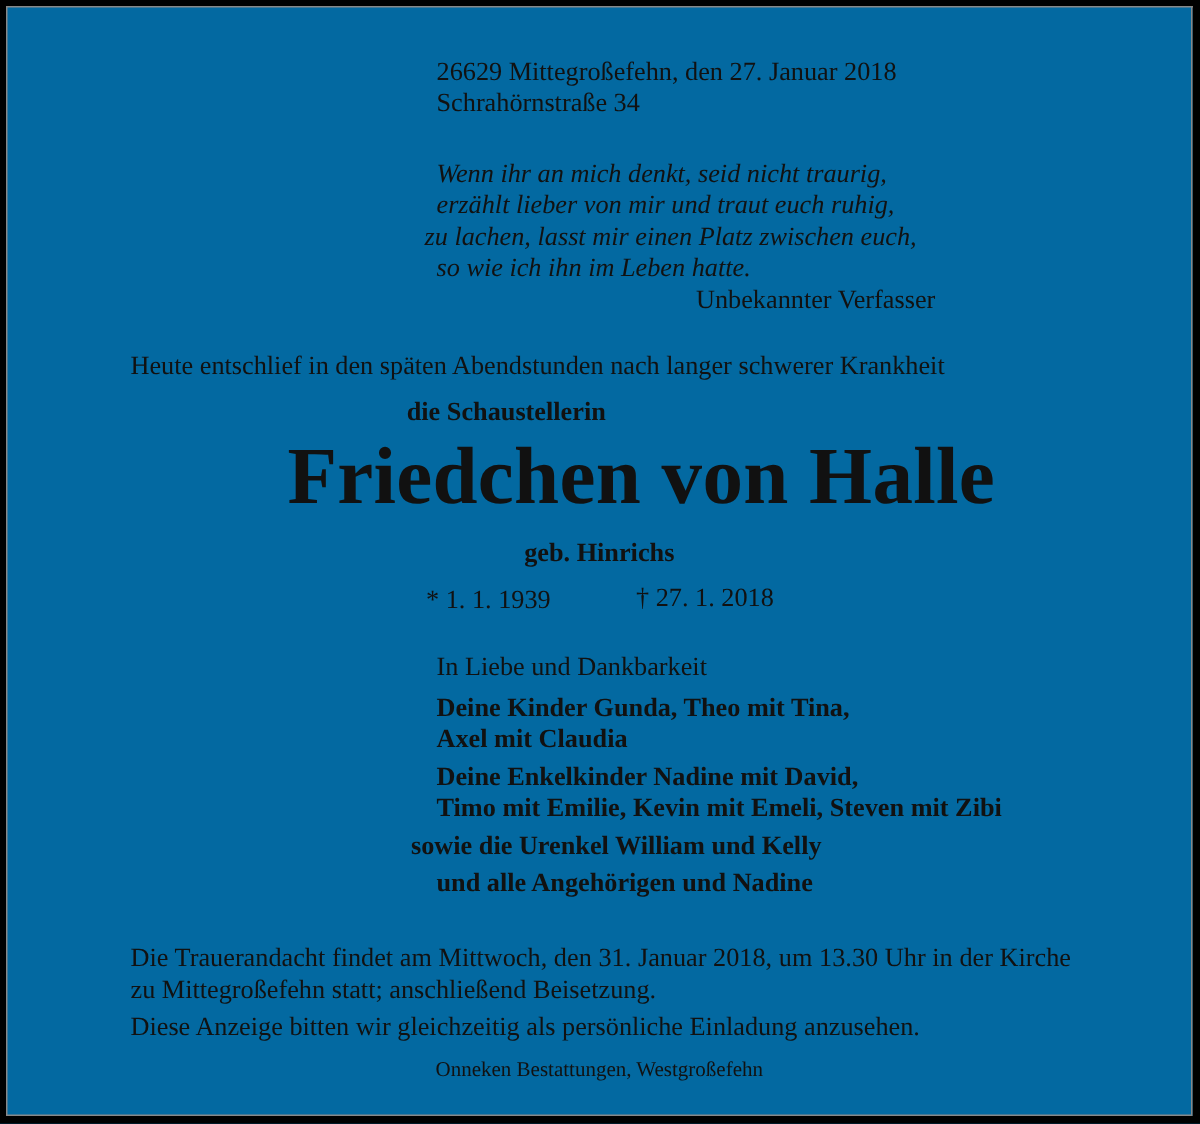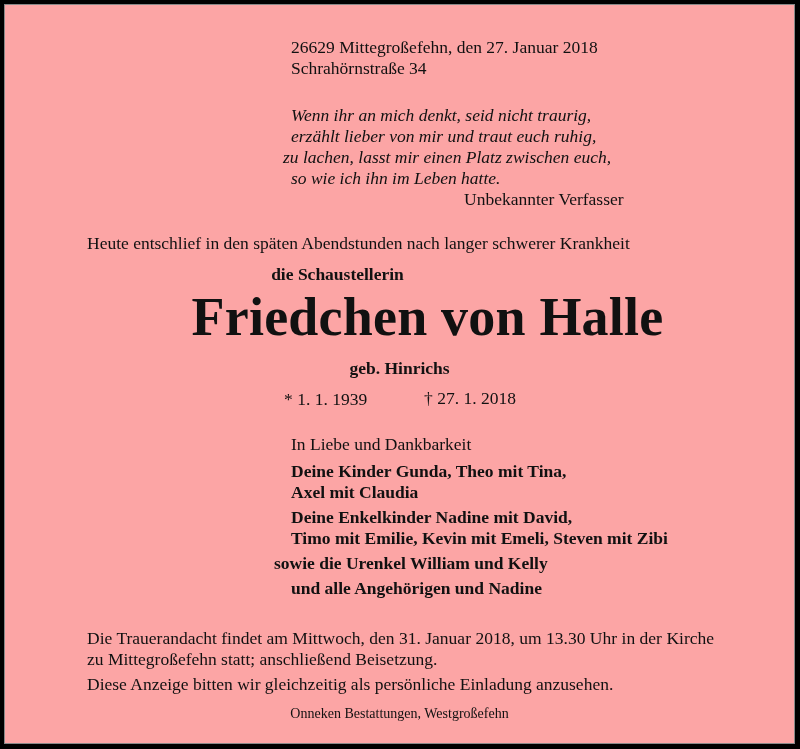--- a/index.html
+++ b/index.html
@@ -1,19 +1,19 @@
 <!DOCTYPE html>
 <html><head>
   <meta charset="utf-8">
   <style>
     html, body { margin: 0; padding: 0; background: #000; }
     body { width: 800px; height: 749px; position: relative; overflow: hidden; }
     .page {
       position: absolute; left: 4px; top: 4px; width: 791px; height: 740px;
-      background: #fca5a5; color: #111;
+      background: #0369a1; color: #111;
       font-family: "Liberation Serif", "DejaVu Serif", serif;
       box-shadow: inset 1px 1px 0 #888, inset -1px -1px 0 #888;
     }
     .abs { position: absolute; white-space: nowrap; }
     .t17 { font-size: 17.5px; line-height: 21px; }
     .it { font-style: italic; }
     .b { font-weight: bold; }
     .center { text-align: center; }
     .name { font-size: 54px; font-weight: bold; line-height: 60px; letter-spacing: 0.2px; }
     .justify { white-space: normal; text-align: justify; text-align-last: left; }

